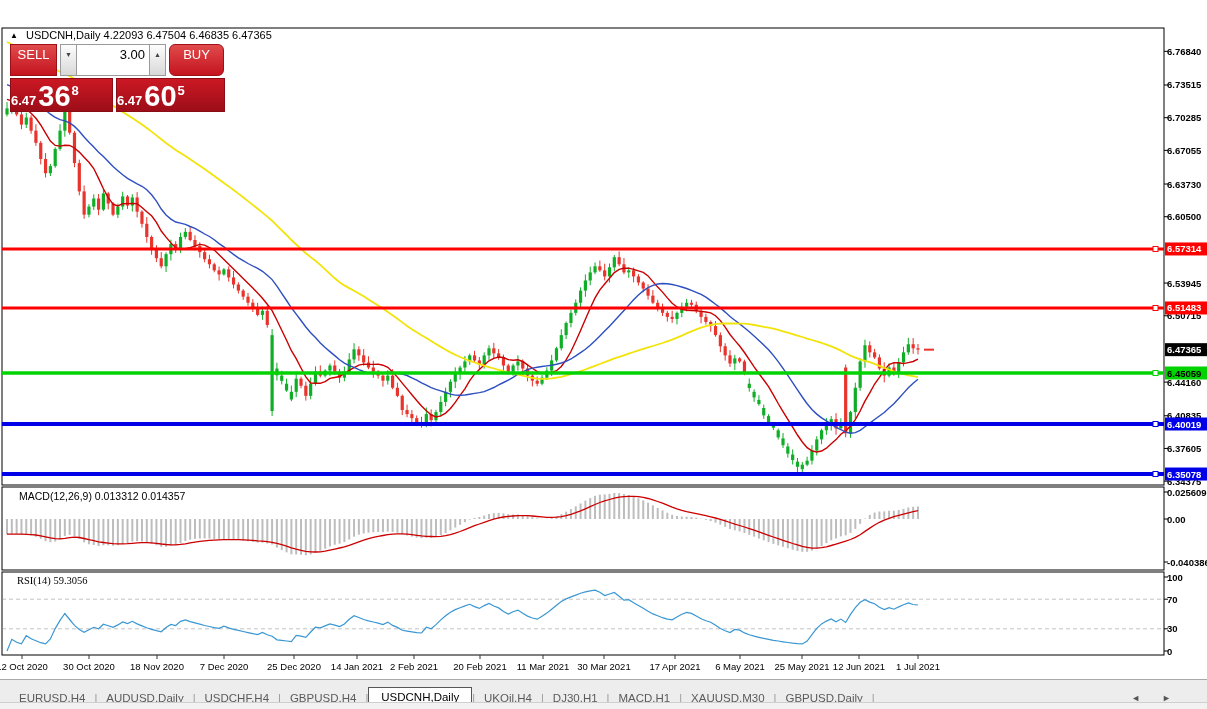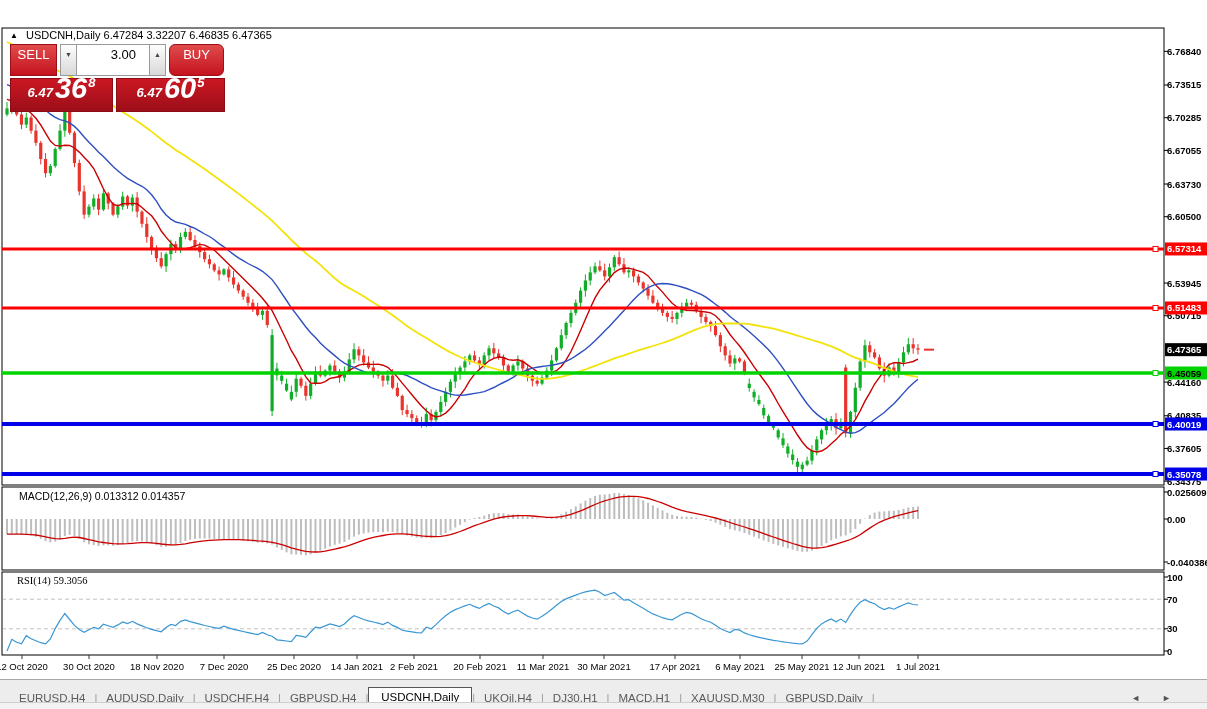--- a/index.html
+++ b/index.html
@@ -20,25 +20,25 @@
   
   #trade-panel{position:absolute;left:10px;top:44px;width:215px;}
   #tp-row1{height:32px;display:flex;}
   .tp-btn{background:linear-gradient(#e04b4b,#c41320);border:1px solid #9e0f17;color:#fff;
           font-size:13px;text-align:center;line-height:20px;box-sizing:border-box;cursor:pointer;}
   #sell-btn{width:47px;}
   #buy-btn{width:55px;margin-left:3px;border-radius:6px;}
   .spin{width:17px;background:linear-gradient(#fdfdfd,#d8d8d8);border:1px solid #9a9a9a;
         box-sizing:border-box;font-size:7px;color:#444;text-align:center;line-height:20px;cursor:pointer;}
   #vol-box{width:72px;background:#fff;border:1px solid #9a9a9a;border-left:none;border-right:none;
-           box-sizing:border-box;font-size:13px;color:#000;text-align:right;padding:0 13px 0 0;line-height:20px;}
+           box-sizing:border-box;font-size:13px;color:#000;text-align:right;padding:0 4px 0 0;line-height:20px;}
   #tp-row2{height:34px;margin-top:2px;display:flex;}
   .tp-price{background:linear-gradient(#cb1824,#9c0e18);border:1px solid #8a0c14;color:#fff;
-            box-sizing:border-box;display:flex;align-items:flex-end;justify-content:center;
-            padding-bottom:8px;cursor:pointer;font-style:italic;}
+            box-sizing:border-box;display:flex;align-items:flex-end;
+            padding-bottom:0;cursor:pointer;}
   #sell-price{width:103px;}
   #buy-price{width:109px;margin-left:3px;}
   .pp-small{font-size:13px;font-weight:bold;margin-right:2px;margin-bottom:3px;}
   .pp-big{font-size:29px;font-weight:bold;line-height:29px;}
   .pp-sup{font-size:13px;font-weight:bold;position:relative;top:-13px;margin-left:1px;}
   
   .ind-label{position:absolute;font-size:10.5px;color:#000;white-space:nowrap;}
   
   #tabbar{position:absolute;left:0;top:679px;width:1207px;height:36px;background:#ededed;
           border-top:1px solid #a8a8a8;box-sizing:border-box;display:flex;align-items:center;}
@@ -766,21 +766,21 @@
         <text x="859" y="670" font-size="9.5" fill="#000" text-anchor="middle" font-family="Liberation Sans,sans-serif">12 Jun 2021</text>
         <line x1="918" y1="655" x2="918" y2="659" stroke="#333"></line>
         <text x="918" y="670" font-size="9.5" fill="#000" text-anchor="middle" font-family="Liberation Sans,sans-serif">1 Jul 2021</text>
       </g>
     </svg>
 
   <div id="title-line">
     <span class="tri">▲</span>
     <span>USDCNH,Daily</span>
     <span> </span>
-    <span>6.47284 3.32207 6.46835 6.47365</span>
+    <span>4.22093 6.47504 6.46835 6.47365</span>
   </div>
 
   <div id="trade-panel">
     <div id="tp-row1">
       <div id="sell-btn" class="tp-btn">SELL</div>
       <div class="spin" style="margin-left:3px;">▼</div>
       <div id="vol-box">3.00</div>
       <div class="spin">▲</div>
       <div id="buy-btn" class="tp-btn">BUY</div>
     </div>

